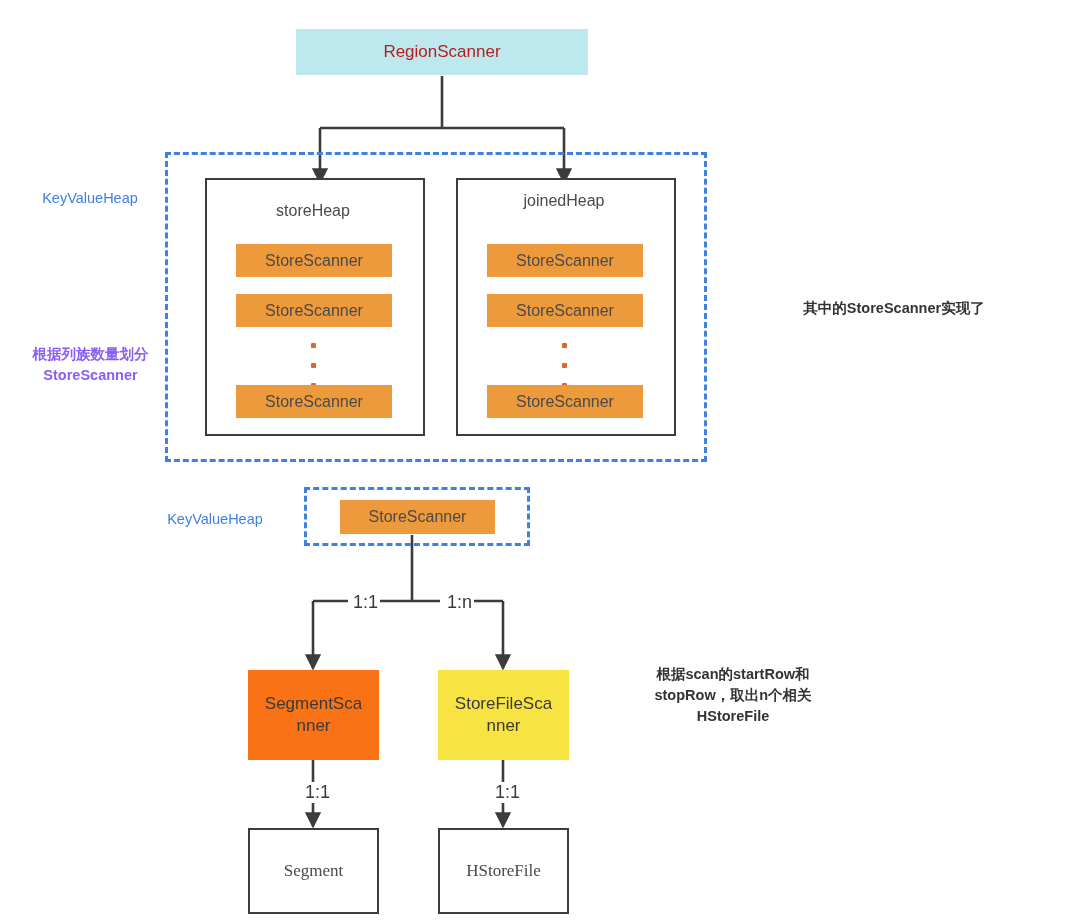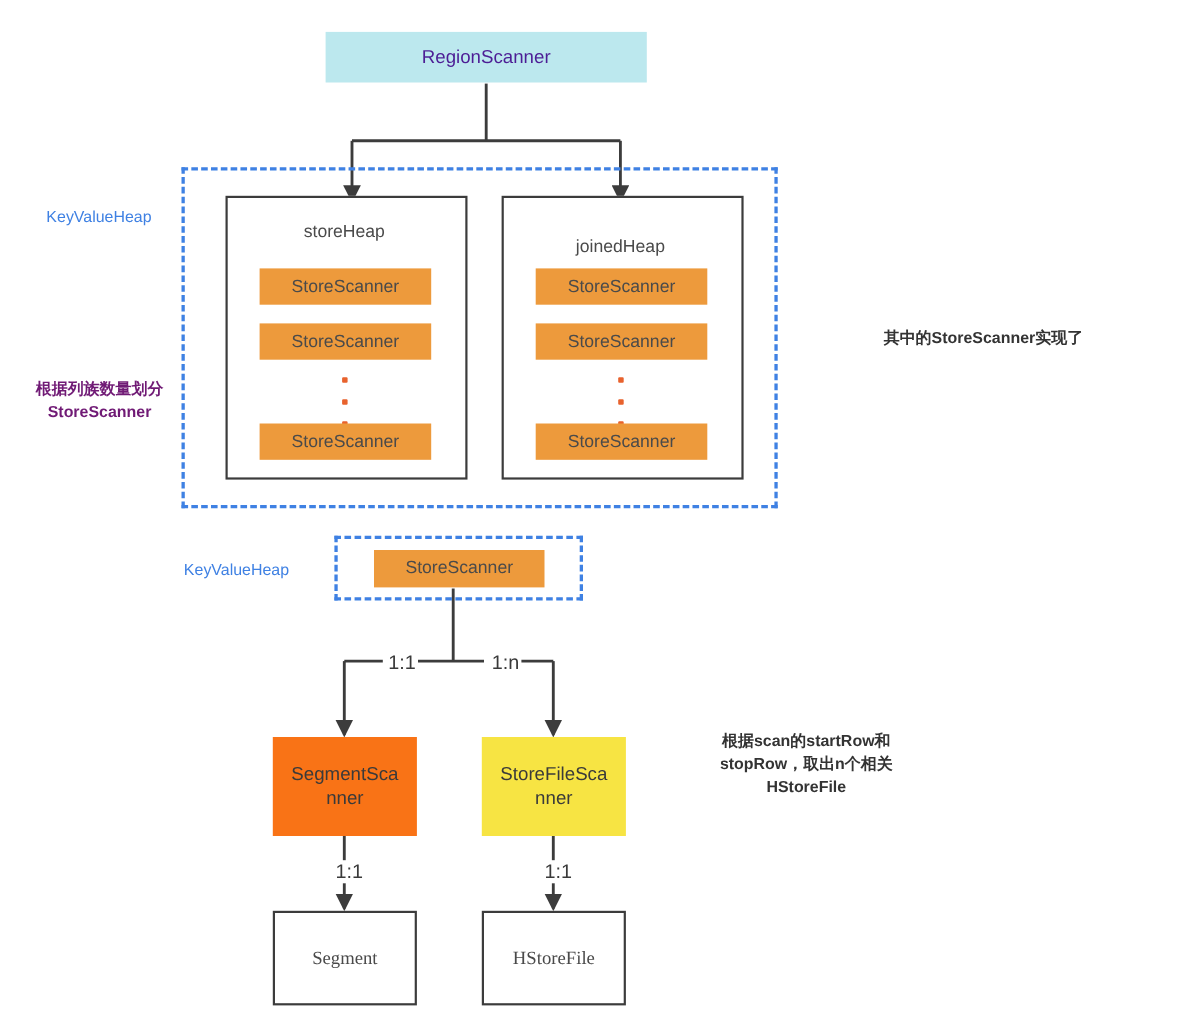--- a/index.html
+++ b/index.html
@@ -3,31 +3,31 @@
 <meta charset="utf-8">
 <style>
   html,body{margin:0;padding:0;background:#ffffff;}
   body{width:1080px;height:922px;position:relative;overflow:hidden;
        font-family:"Liberation Sans","DejaVu Sans",sans-serif;
        -webkit-font-smoothing:antialiased;}
   #canvas{position:absolute;left:0;top:0;width:1080px;height:922px;}
   .node{position:absolute;box-sizing:border-box;display:flex;align-items:center;
         justify-content:center;text-align:center;color:#3a3a3a;}
   .solid-box{border:2.5px solid #3c3c3c;background:#ffffff;}
-  .cyan{background:#bce8ee;font-size:17px;color:#4c1d95;}
+  .cyan{background:#bce8ee;font-size:17px;color:#b91c1c;}
   .orange-bar{background:#ed9a3c;font-size:16px;color:#4a4a4a;}
   .purple{background:#f97316;font-size:17px;color:#3a3a3a;line-height:1.32;}
   .yellow{background:#f7e443;font-size:17px;color:#3a3a3a;line-height:1.32;}
   .white-box{font-size:17px;color:#4a4a4a;font-family:Liberation Serif, serif;}
   .heap-title{position:absolute;font-size:16px;color:#4a4a4a;text-align:center;}
   .dashed-box{position:absolute;box-sizing:border-box;
               border:3px dashed #3f81e3;background:transparent;}
   .lbl{position:absolute;text-align:center;line-height:1.45;}
   .lbl-blue{color:#3f81e3;font-size:14.5px;font-weight:normal;}
-  .lbl-orange{color:#701a75;font-size:14.5px;font-weight:bold;}
+  .lbl-orange{color:#8b5cf6;font-size:14.5px;font-weight:bold;}
   .lbl-dark{color:#333333;font-size:14.5px;font-weight:bold;}
   .edge-lbl{position:absolute;font-size:18px;color:#3a3a3a;background:#ffffff;
             padding:0 2px;text-align:right;}
   .dot{position:absolute;width:5px;height:5px;background:#e8622d;border-radius:1px;}
 </style>
 </head>
 <body>
 
 <svg id="canvas" viewBox="0 0 1080 922" xmlns="http://www.w3.org/2000/svg">
   <defs>
@@ -82,21 +82,21 @@
   <span>StoreScanner</span>
 </div>
 <div class="dot" style="left:311px;top:343px;"></div>
 <div class="dot" style="left:311px;top:363px;"></div>
 <div class="dot" style="left:311px;top:383px;"></div>
 <div class="node orange-bar" style="left:236px;top:385px;width:156px;height:33px;">
   <span>StoreScanner</span>
 </div>
 
 <div class="solid-box" style="position:absolute;left:456px;top:178px;width:216px;height:254px;"></div>
-<div class="heap-title" style="left:456px;top:216px;width:216px;">
+<div class="heap-title" style="left:456px;top:192px;width:216px;">
   <span>joinedHeap</span>
 </div>
 <div class="node orange-bar" style="left:487px;top:244px;width:156px;height:33px;">
   <span>StoreScanner</span>
 </div>
 <div class="node orange-bar" style="left:487px;top:294px;width:156px;height:33px;">
   <span>StoreScanner</span>
 </div>
 <div class="dot" style="left:562px;top:343px;"></div>
 <div class="dot" style="left:562px;top:363px;"></div>

